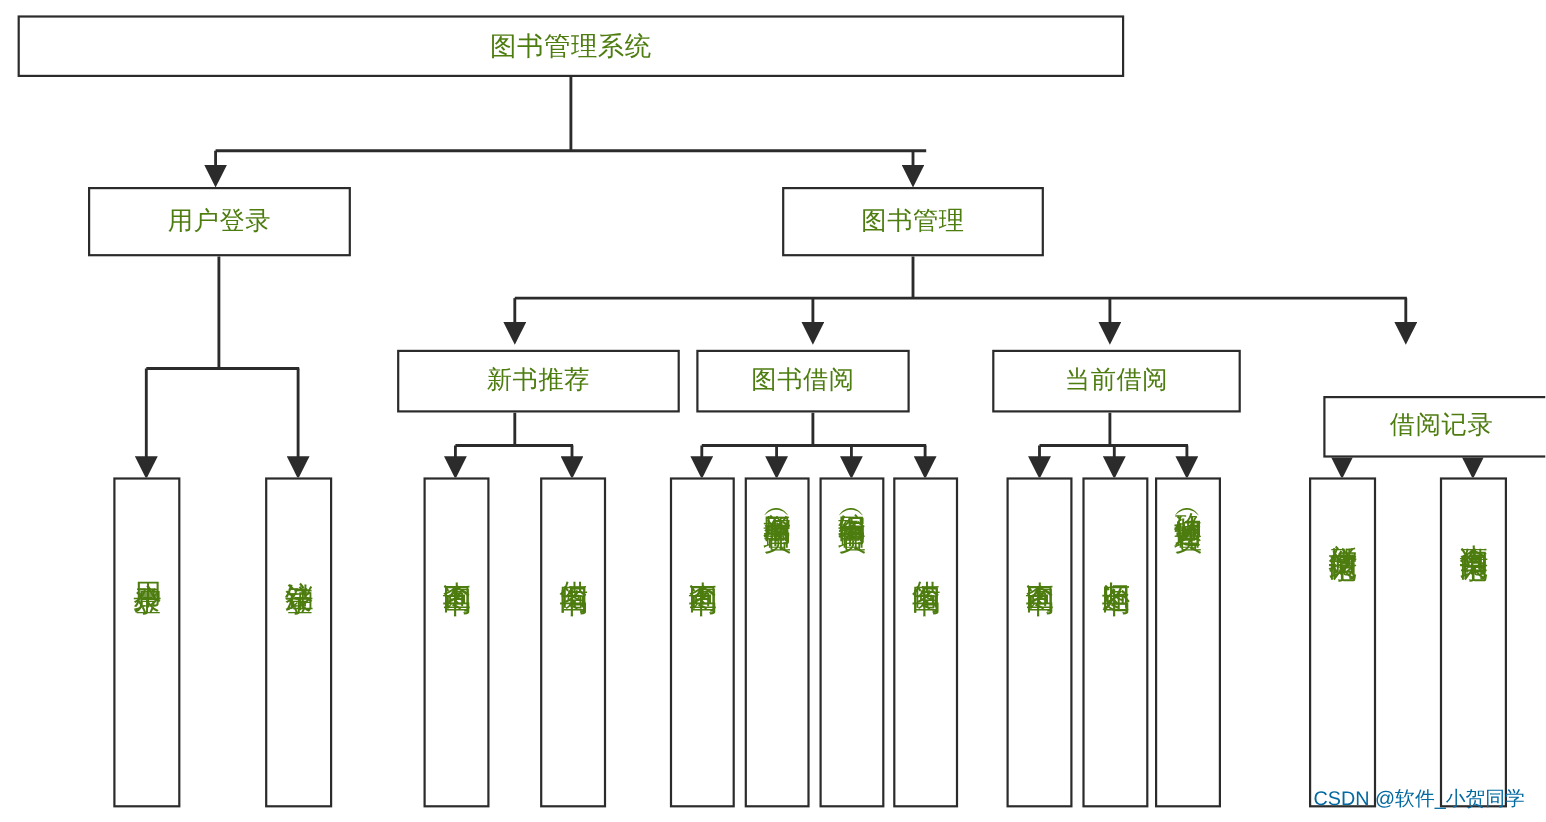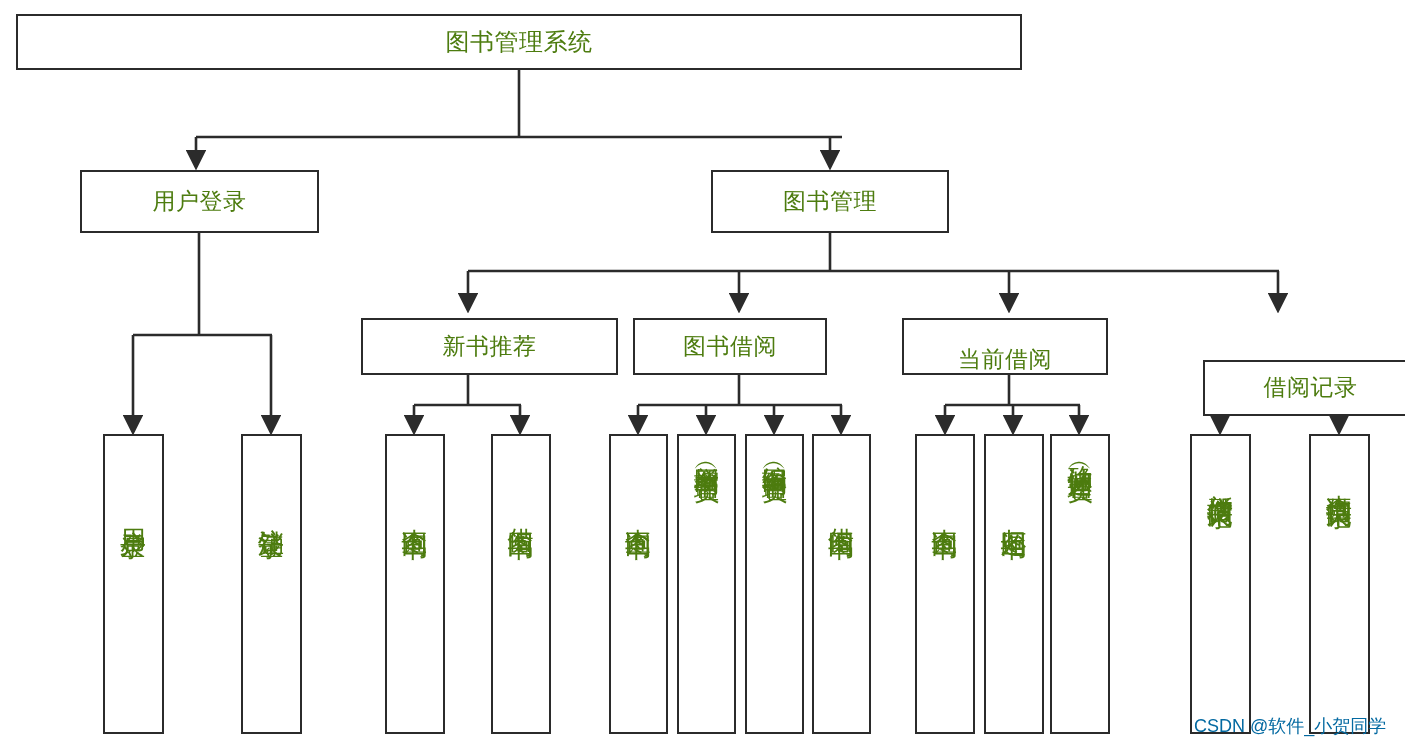--- a/index.html
+++ b/index.html
@@ -141,21 +141,21 @@
   <div class="node horiz" style="left:711px; top:170px; width:238px; height:63px;">
     <span class="node-label">图书管理</span>
   </div>
 
   <div class="node horiz" style="left:361px; top:318px; width:257px; height:57px;">
     <span class="node-label">新书推荐</span>
   </div>
   <div class="node horiz" style="left:633px; top:318px; width:194px; height:57px;">
     <span class="node-label">图书借阅</span>
   </div>
-  <div class="node horiz" style="left:902px; top:318px; width:206px; height:57px;align-items:flex-end;">
+  <div class="node horiz" style="left:902px; top:318px; width:226px; height:57px;">
     <span class="node-label">当前借阅</span>
   </div>
   <div class="node horiz" style="left:1203px; top:318px; width:215px; height:56px;margin-top:42px;">
     <span class="node-label">借阅记录</span>
   </div>
 
   <div class="node leaf" style="left:103px; top:434px; width:61px; height:300px; padding-top:72px;">
     <span class="node-label">用户登录</span>
   </div>
   <div class="node leaf" style="left:241px; top:434px; width:61px; height:300px; padding-top:72px;">

